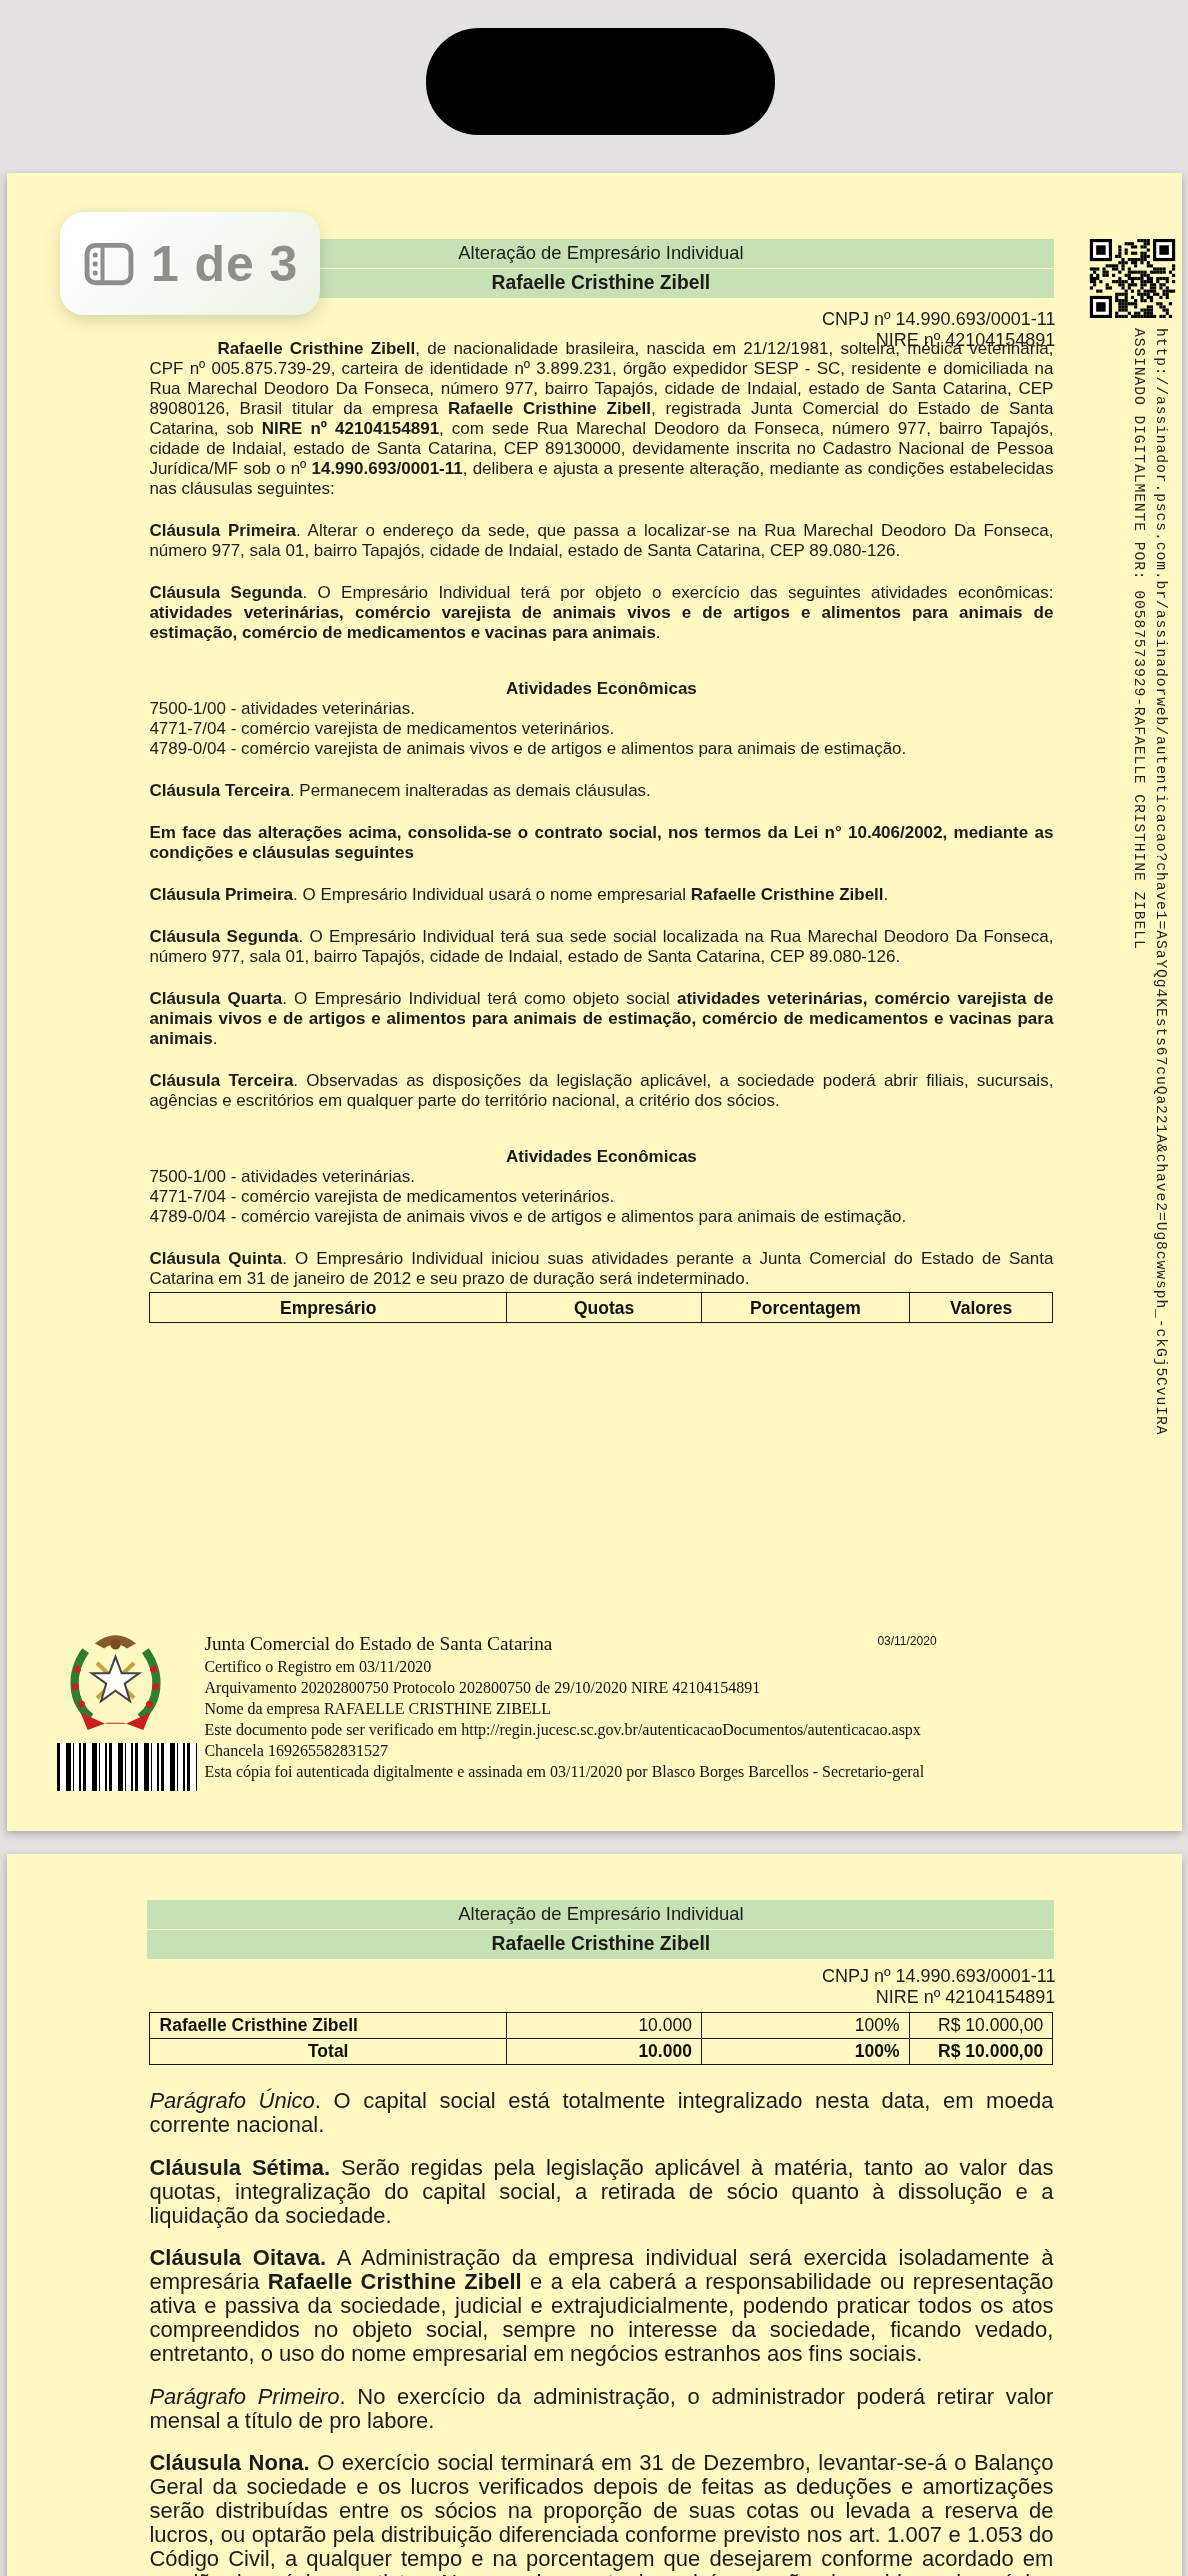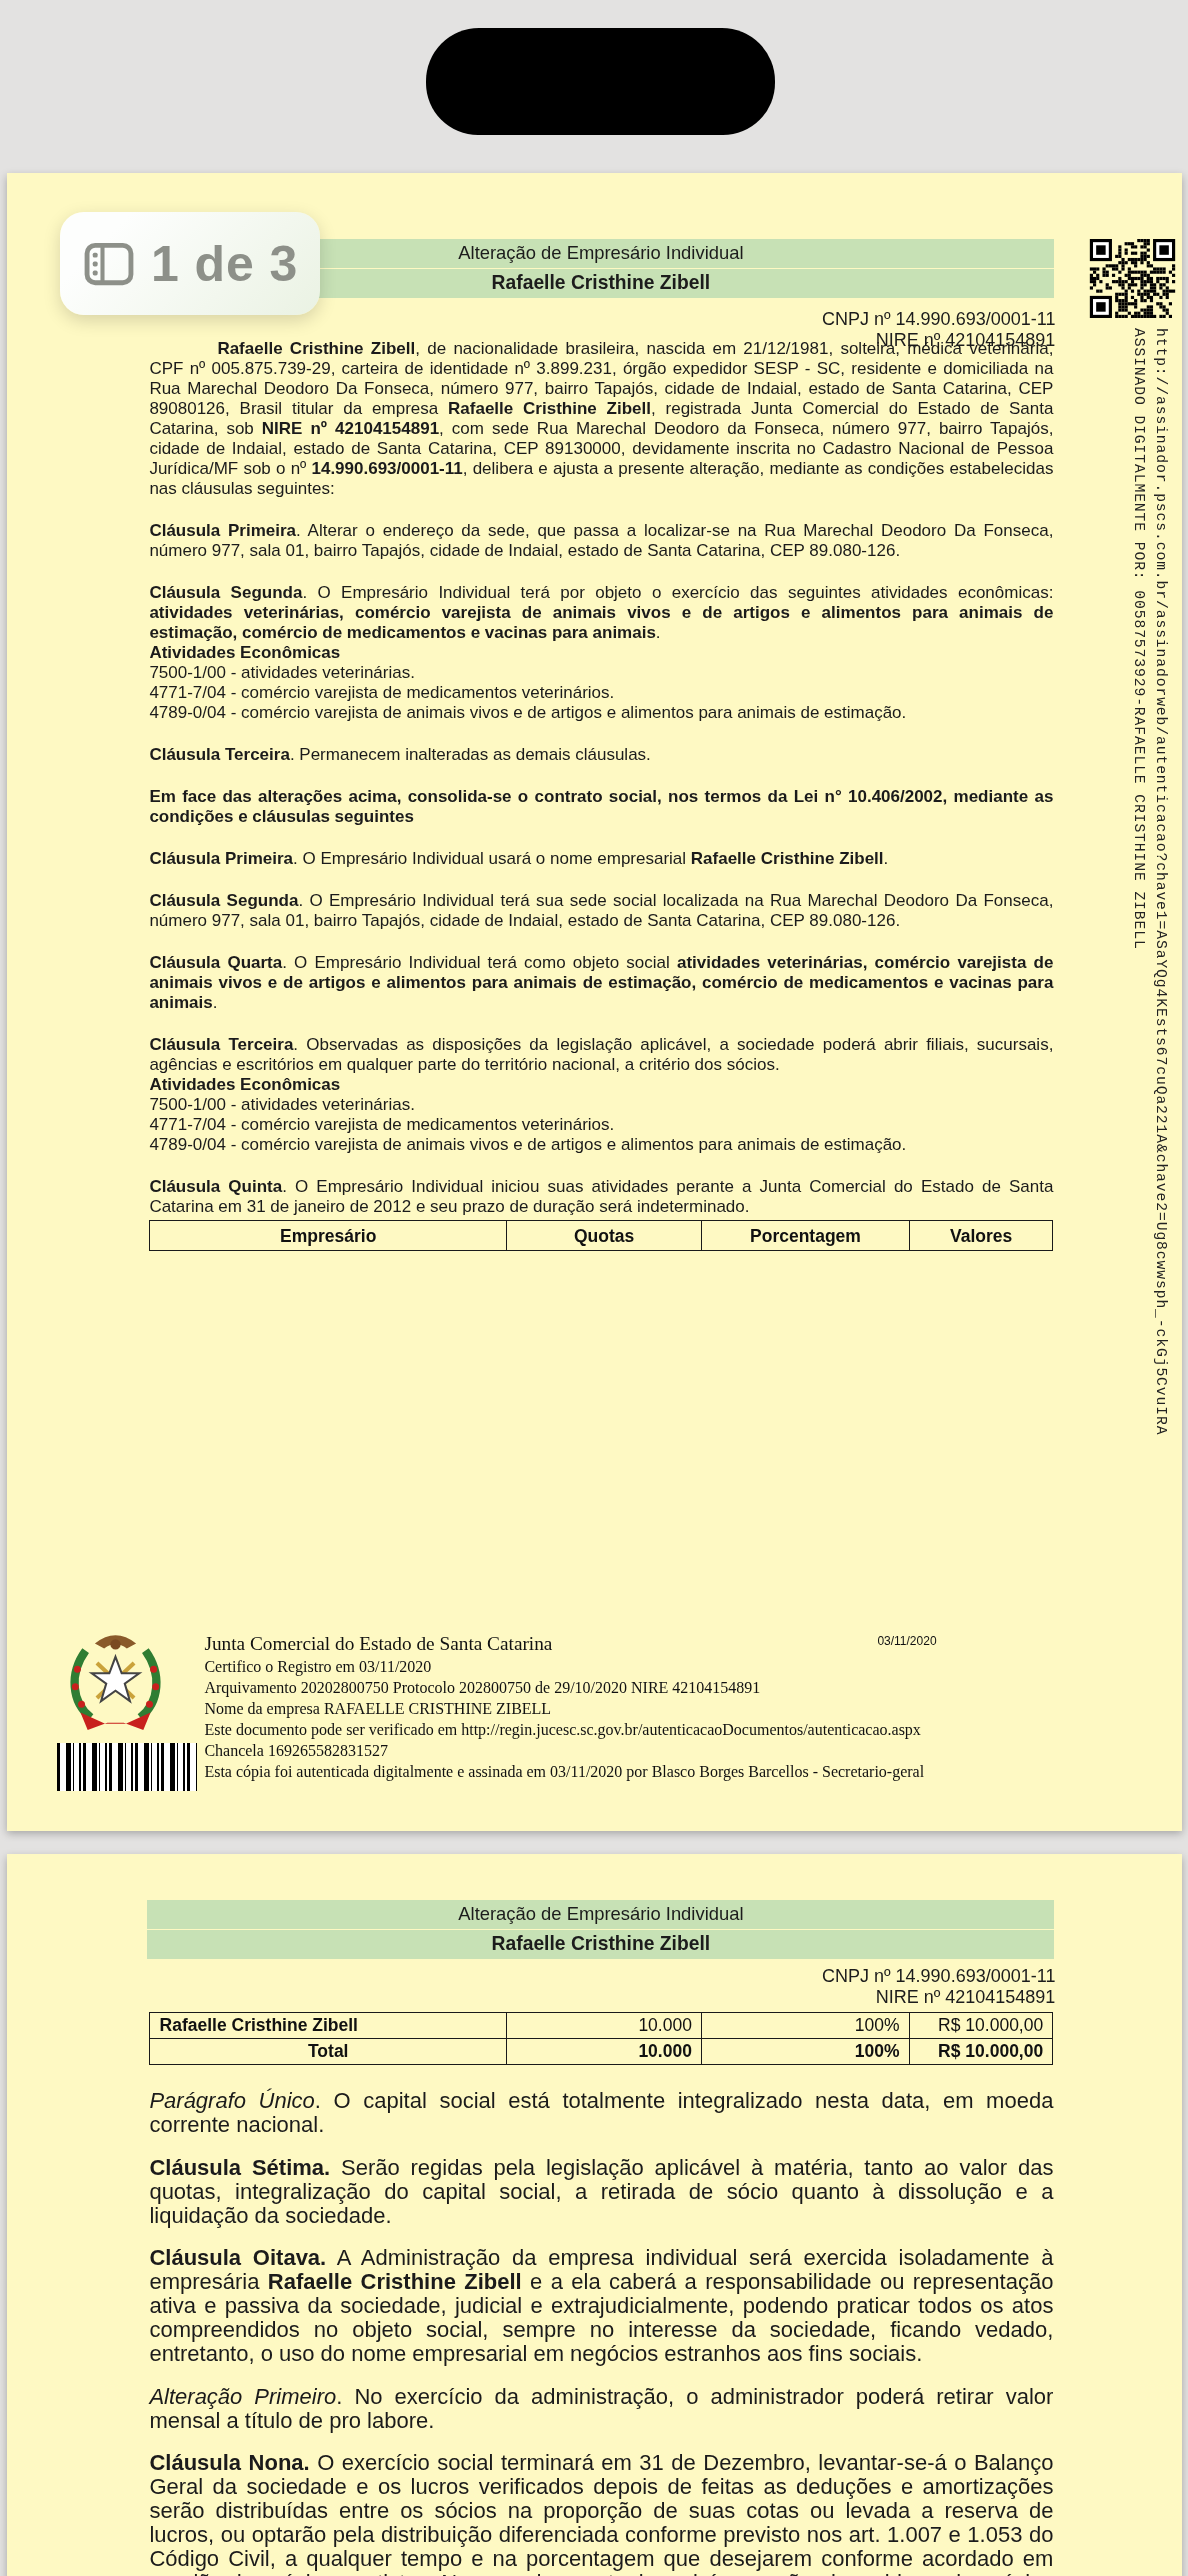--- a/index.html
+++ b/index.html
@@ -49,21 +49,21 @@
   #page1 .ids{top:136px;}
   #page2 .ids{top:112px;}
   
   .bodytext{position:absolute;left:142px;width:904px;color:#1b1b1b;}
   #p1-bodywrap{top:166px;font-size:17px;line-height:20px;}
   #p2-paras{top:217px;font-size:22px;line-height:24px;}
   .para{margin:22px 0 0 0;text-align:justify;}
   #p2-paras .para{margin-top:18.4px;}
   .para:first-child{margin-top:0;}
   .para.tight{margin-top:0;}
-  .para.center{font-weight:700;}
+  .para.center{text-align:center;font-weight:700;margin-top:36px;}
   .para.indent{text-indent:68px;}
   .redact{
     display:inline-block;height:22px;border-radius:12px;background:#9e9e9e;
     vertical-align:-4.6px;
   }
   
   table.cap{border-collapse:collapse;width:100%;table-layout:fixed;}
   table.cap td,table.cap th{border:1.8px solid #1a1a1a;padding:0 9.2px;
     font-size:17.5px;color:#111;overflow:hidden;white-space:nowrap;}
   #t1{margin-top:2.8px;}
@@ -486,19 +486,19 @@
             <td class="c2">100%</td>
             <td class="c3">R$ 10.000,00</td>
           </tr>
         </tbody>
     </table>
 
     <div class="bodytext" id="p2-paras">
         <p class="para"><span style="font-style: italic;">Parágrafo Único</span><span>. O capital social está totalmente integralizado nesta data, em moeda corrente nacional.</span></p>
         <p class="para"><span style="font-weight: 700;">Cláusula Sétima.</span><span> Serão regidas pela legislação aplicável à matéria, tanto ao valor das quotas, integralização do capital social, a retirada de sócio quanto à dissolução e a liquidação da sociedade.</span></p>
         <p class="para"><span style="font-weight: 700;">Cláusula Oitava.</span><span> A Administração da empresa individual será exercida isoladamente à empresária </span><span style="font-weight: 700;">Rafaelle Cristhine Zibell</span><span> e a ela caberá a responsabilidade ou representação ativa e passiva da sociedade, judicial e extrajudicialmente, podendo praticar todos os atos compreendidos no objeto social, sempre no interesse da sociedade, ficando vedado, entretanto, o uso do nome empresarial em negócios estranhos aos fins sociais.</span></p>
-        <p class="para"><span style="font-style: italic;">Alteração Primeiro</span><span>. No exercício da administração, o administrador poderá retirar valor mensal a título de pro labore.</span></p>
+        <p class="para"><span style="font-style: italic;">Parágrafo Primeiro</span><span>. No exercício da administração, o administrador poderá retirar valor mensal a título de pro labore.</span></p>
         <p class="para"><span style="font-weight: 700;">Cláusula Nona.</span><span> O exercício social terminará em 31 de Dezembro, levantar-se-á o Balanço Geral da sociedade e os lucros verificados depois de feitas as deduções e amortizações serão distribuídas entre os sócios na proporção de suas cotas ou levada a reserva de lucros, ou optarão pela distribuição diferenciada conforme previsto nos art. 1.007 e 1.053 do Código Civil, a qualquer tempo e na porcentagem que desejarem conforme acordado em reunião dos sócios quotistas. No caso de eventuais prejuízos serão absorvidos pelos sócios na proporção de suas cotas ou amortizadas com lucros futuros, em ambos</span><span class="redact" style="width: 422px;"></span><span>deliberação dos sócios na oportunidade.</span></p>
       </div>
   </section>
 
 </div>
 
 
 </body></html>

